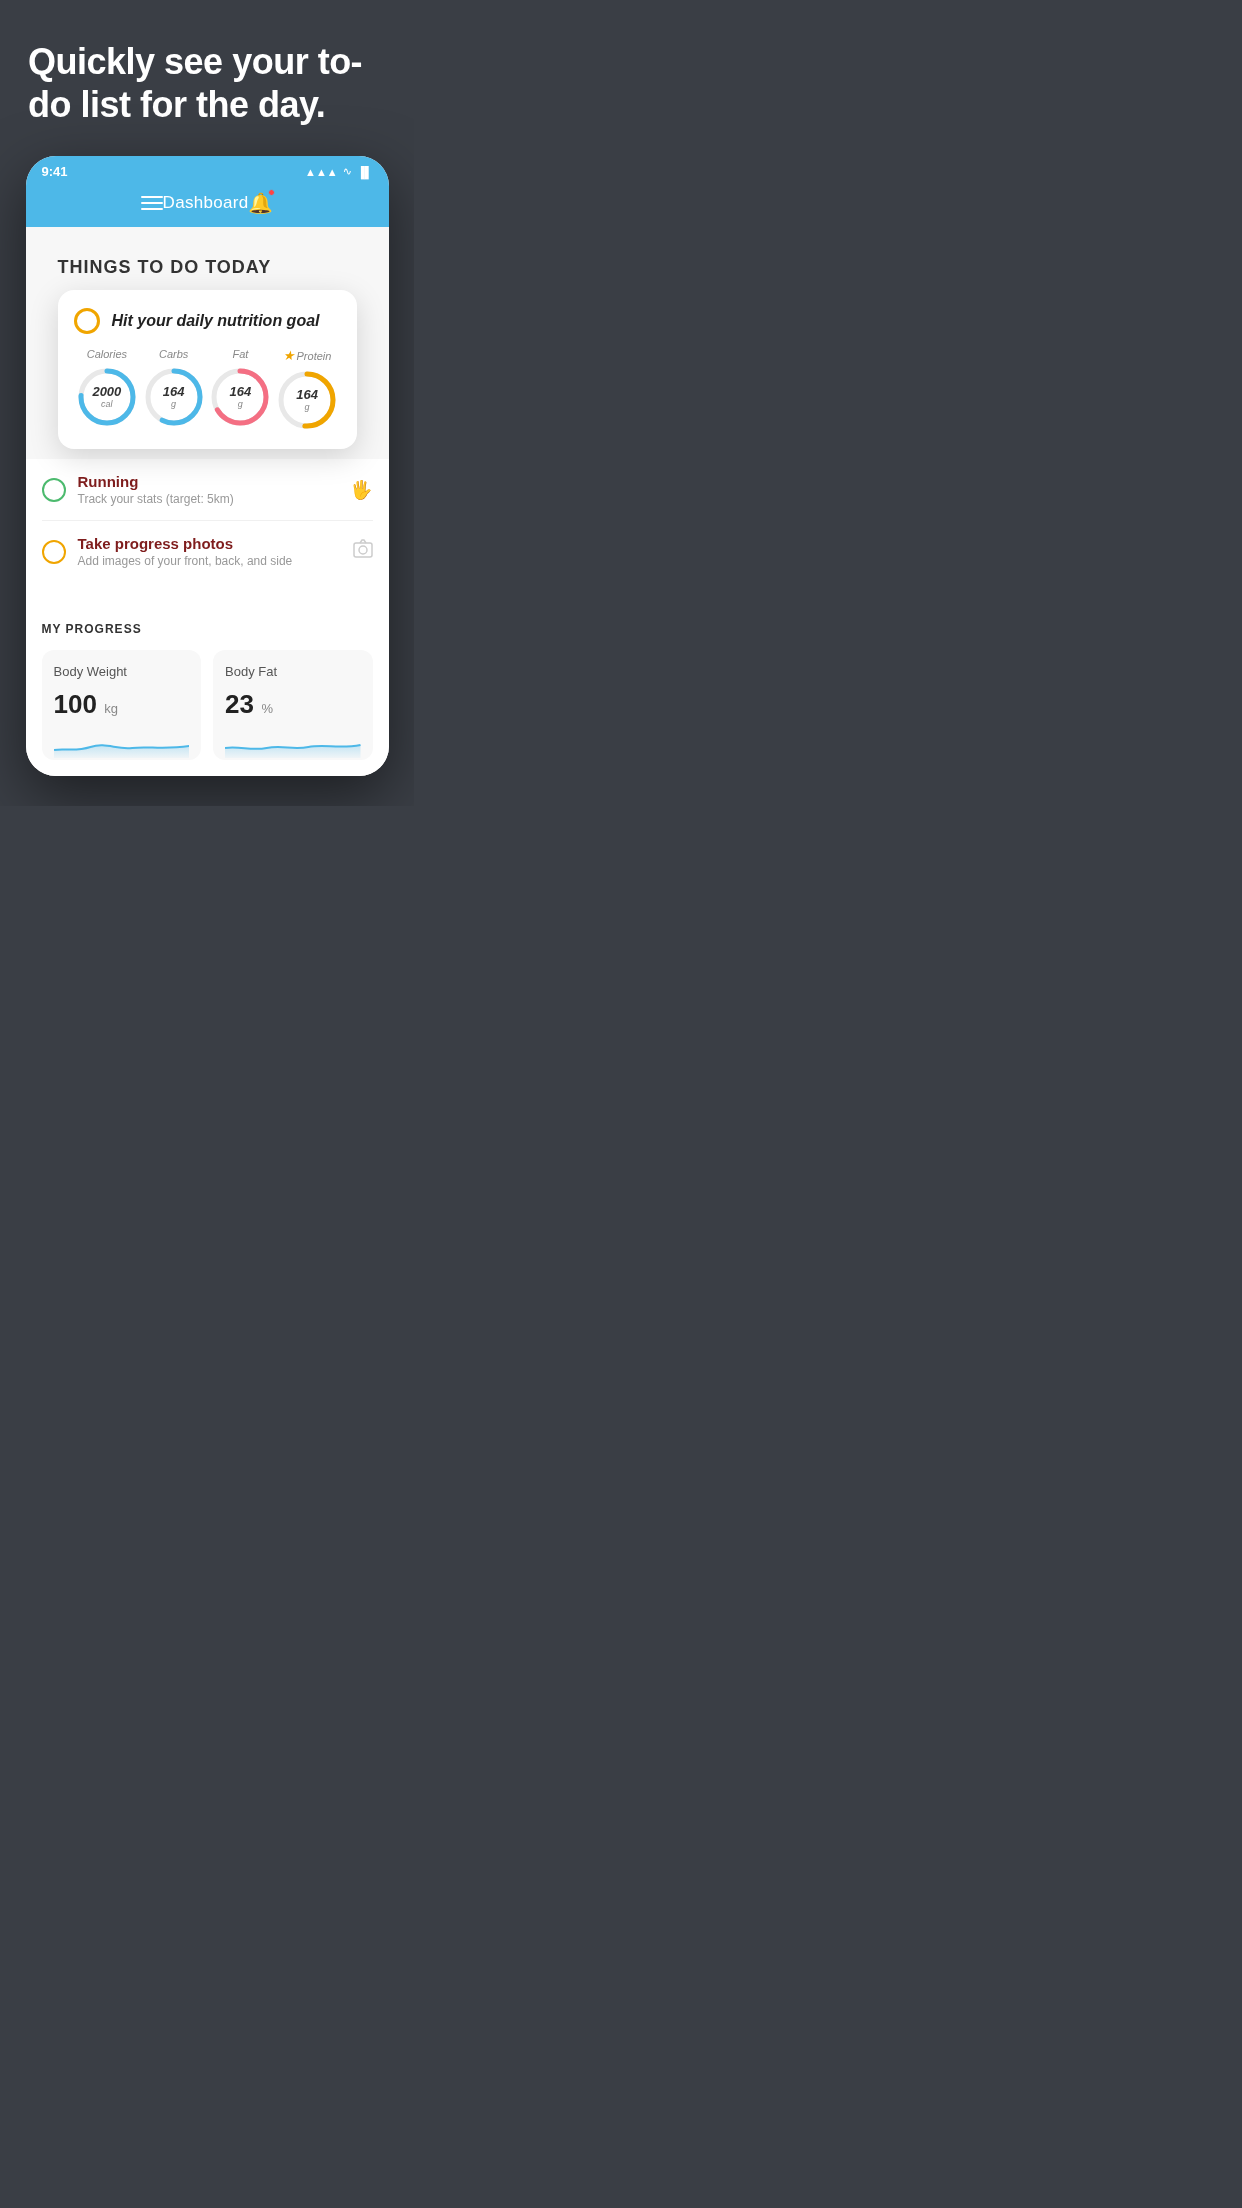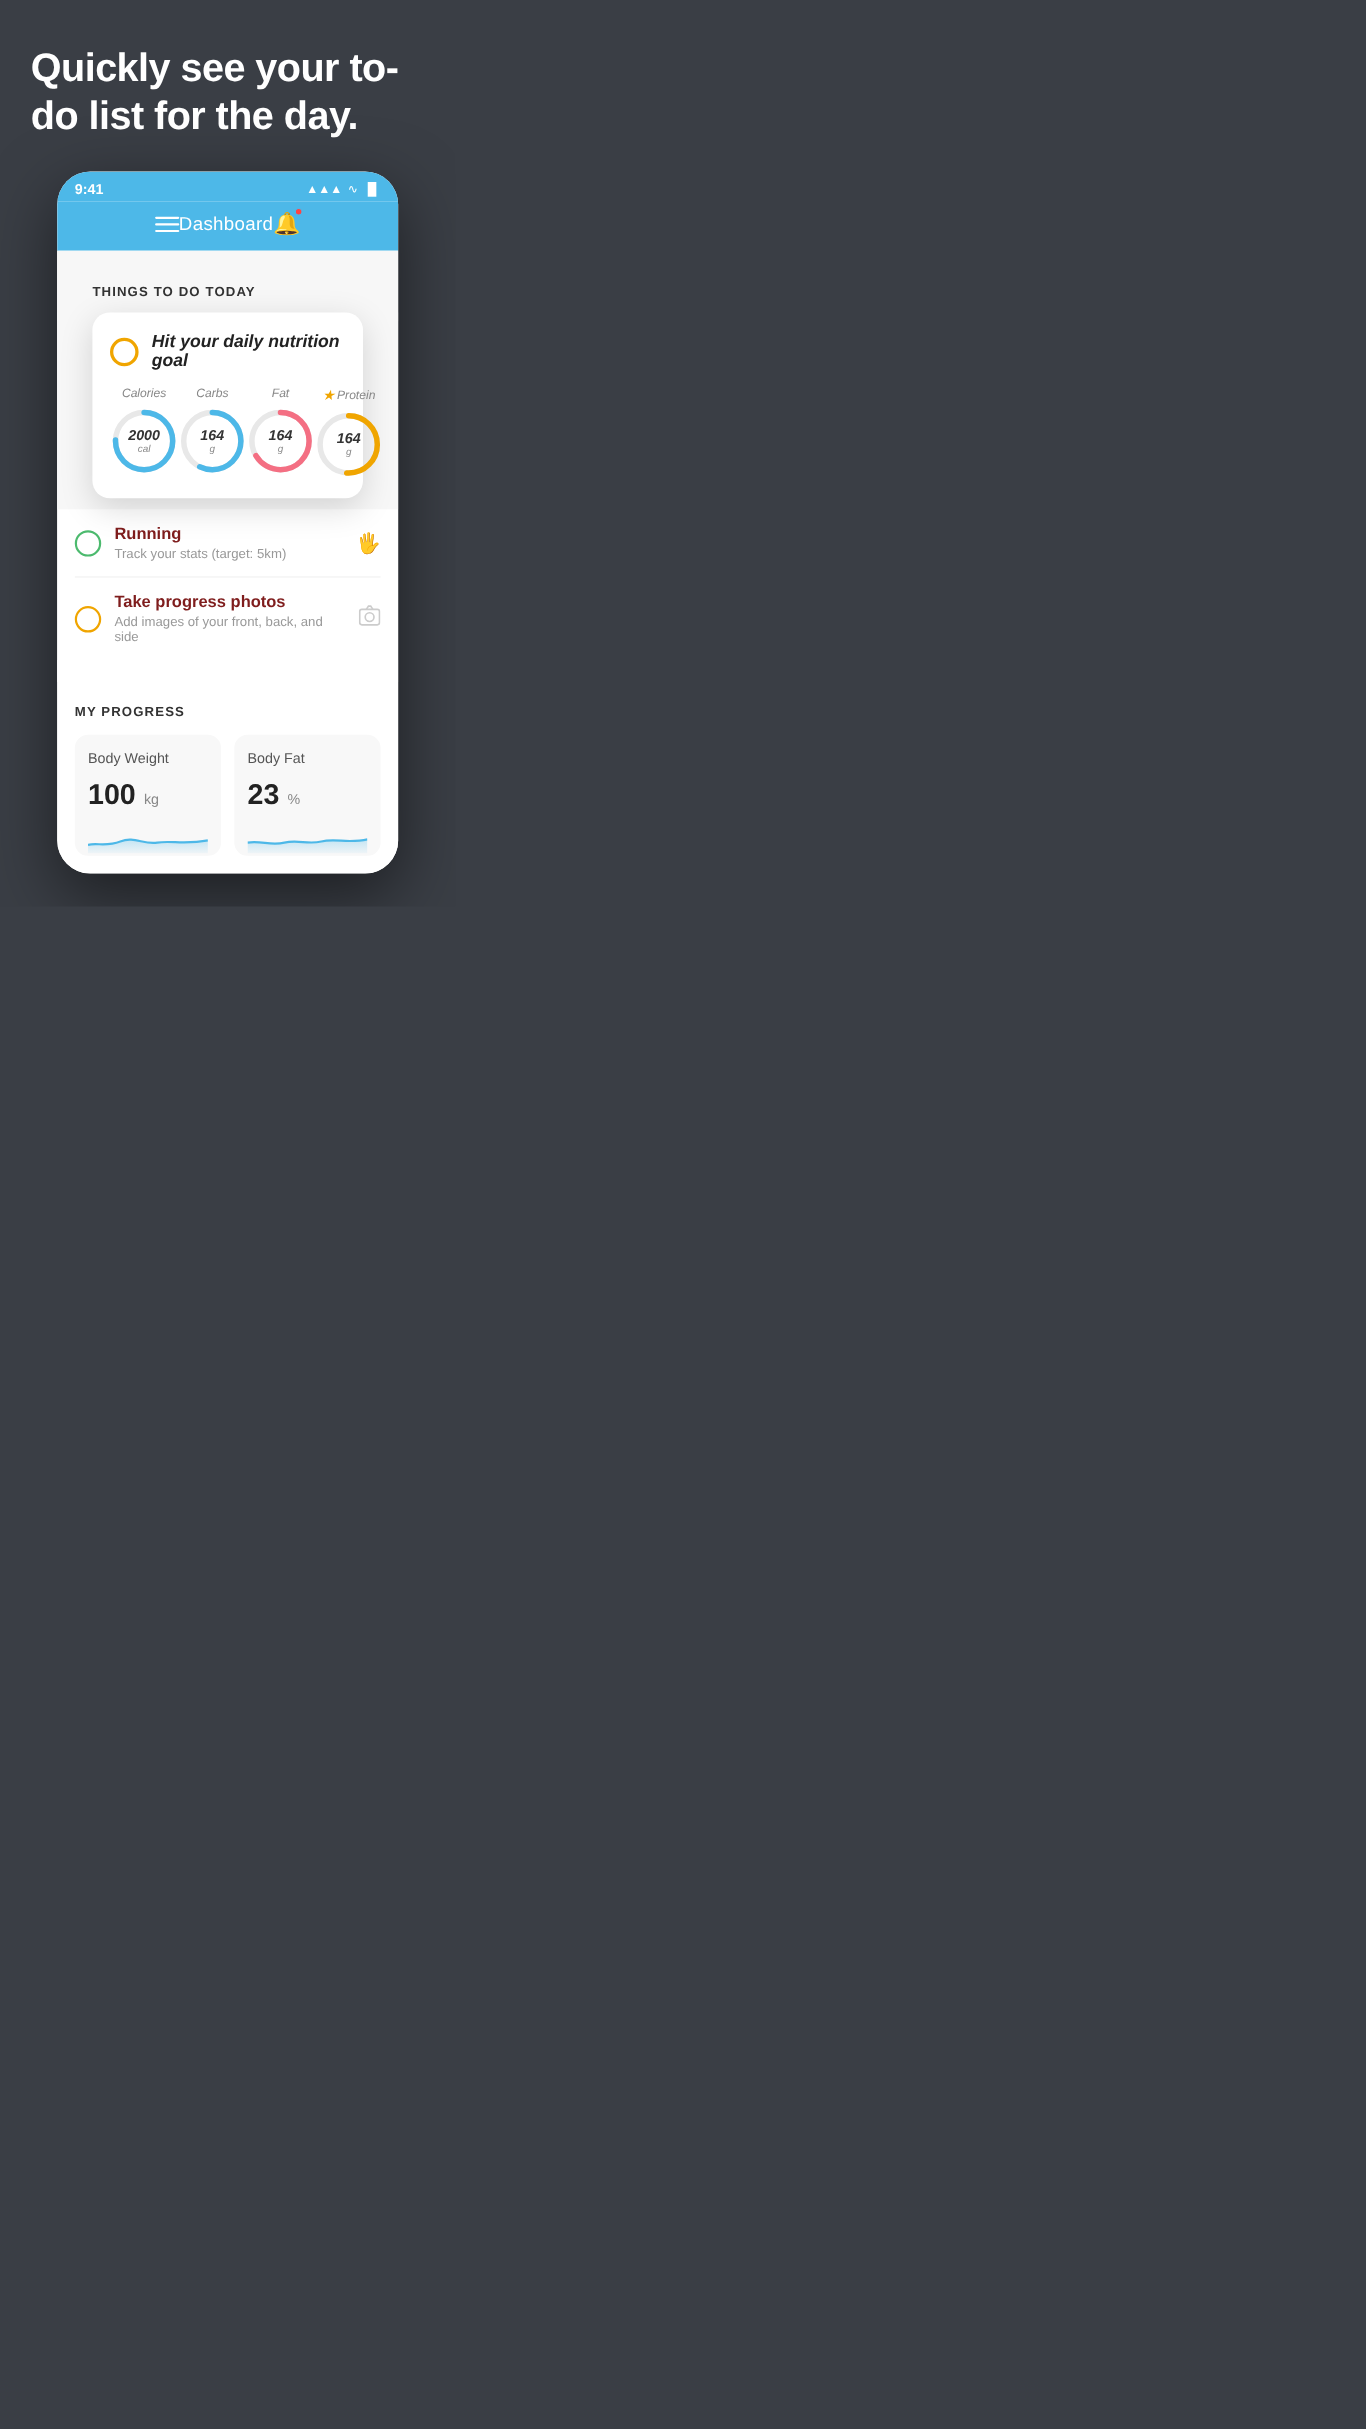--- a/index.html
+++ b/index.html
@@ -27,21 +27,21 @@
 
     
     .phone-wrapper {
       display: flex;
       justify-content: center;
       margin-top: 10px;
       padding-bottom: 30px;
       position: relative;
     }
     .phone {
-      width: 310px;
+      width: 363px;
       background: #ffffff;
       border-radius: 30px;
       overflow: hidden;
       box-shadow: 0 20px 60px rgba(0,0,0,0.5);
       position: relative;
     }
 
     
     .status-bar {
       background: #4db8e8;
@@ -109,21 +109,21 @@
 
     
     .content {
       background: #ffffff;
       position: relative;
     }
 
     
     .section-header {
       padding: 16px 16px 12px 16px;
-      font-size: 12px;
+      font-size: 18px;
       font-weight: 700;
       letter-spacing: 1px;
       color: #333333;
     }
 
     
     .floating-card {
       background: #ffffff;
       border-radius: 16px;
       padding: 18px 16px 18px 16px;

